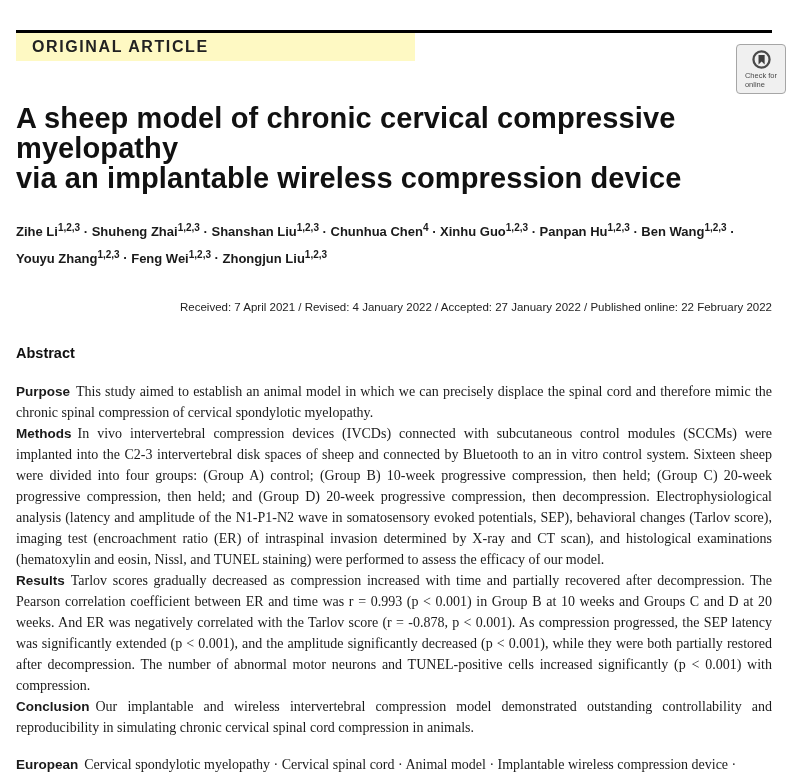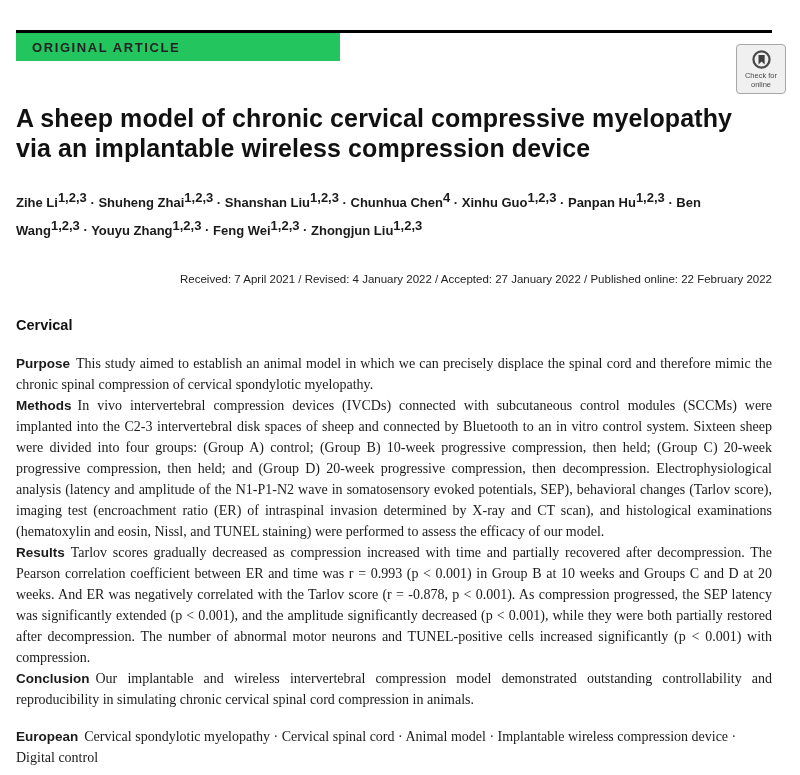--- a/index.html
+++ b/index.html
@@ -25,29 +25,29 @@
   
   .rule {
     margin-top: 17px;
     height: 3px;
     background: #000;
     width: 100%;
   }
   
   .type-row { position: relative; }
   .article-type {
-    width: 324px;
+    width: 399px;
     height: 28px;
-    background: #22c55e;
+    background: #fef9c3;
     display: flex;
     align-items: center;
     padding-left: 16px;
     box-sizing: border-box;
     font-weight: bold;
-    font-size: 13px;
+    font-size: 16px;
     letter-spacing: 1.6px;
     color: #222;
   }
   
   .check-badge {
     position: absolute;
     top: 11px;
     right: -14px;
     width: 50px;
     height: 50px;
@@ -58,43 +58,42 @@
     display: flex;
     flex-direction: column;
     align-items: center;
     justify-content: center;
     cursor: pointer;
   }
   .check-badge .badge-text {
     font-size: 7.5px;
     line-height: 8.5px;
     color: #4a4a4a;
-    text-align: center;
     margin-top: 2px;
   }
   
   h1.article-title {
     margin: 42px 0 0 0;
-    font-size: 25px;
+    font-size: 29px;
     line-height: 30px;
     font-weight: bold;
     color: #111;
     white-space: pre-line;
     letter-spacing: 0.1px;
   }
   
   .authors {
     margin-top: 24px;
     font-size: 13px;
     line-height: 22px;
     font-weight: bold;
     color: #1a1a1a;
     max-width: 740px;
   }
-  .authors sup { font-size: 13px; font-weight: bold; }
+  .authors sup { font-size: 10px; font-weight: bold; }
   .authors .sep { font-weight: bold; }
   
   .dates-block {
     margin-top: 29px;
     font-size: 11.5px;
     line-height: 17px;
     color: #222;
     text-align: right;
   }
   
@@ -157,21 +156,21 @@
 
   <h1 class="article-title">A sheep model of chronic cervical compressive myelopathy
 via an implantable wireless compression device</h1>
 
   <div class="authors"><span>Zihe Li<sup>1,2,3</sup></span><span class="sep"> · </span><span>Shuheng Zhai<sup>1,2,3</sup></span><span class="sep"> · </span><span>Shanshan Liu<sup>1,2,3</sup></span><span class="sep"> · </span><span>Chunhua Chen<sup>4</sup></span><span class="sep"> · </span><span>Xinhu Guo<sup>1,2,3</sup></span><span class="sep"> · </span><span>Panpan Hu<sup>1,2,3</sup></span><span class="sep"> · </span><span>Ben Wang<sup>1,2,3</sup></span><span class="sep"> · </span><span>Youyu Zhang<sup>1,2,3</sup></span><span class="sep"> · </span><span>Feng Wei<sup>1,2,3</sup></span><span class="sep"> · </span><span>Zhongjun Liu<sup>1,2,3</sup></span></div>
 
   <div class="dates-block">
     <div>Received: 7 April 2021 / Revised: 4 January 2022 / Accepted: 27 January 2022 / Published online: 22 February 2022</div>
   </div>
 
-  <h2 class="abstract-heading">Cervical</h2>
+  <h2 class="abstract-heading">Abstract</h2>
 
   <div id="abstract-body">
       <p class="abs-section"><span class="abs-label">Purpose</span>This study aimed to establish an animal model in which we can precisely displace the spinal cord and therefore mimic the chronic spinal compression of cervical spondylotic myelopathy.</p>
       <p class="abs-section"><span class="abs-label">Methods</span>In vivo intervertebral compression devices (IVCDs) connected with subcutaneous control modules (SCCMs) were implanted into the C2-3 intervertebral disk spaces of sheep and connected by Bluetooth to an in vitro control system. Sixteen sheep were divided into four groups: (Group A) control; (Group B) 10-week progressive compression, then held; (Group C) 20-week progressive compression, then held; and (Group D) 20-week progressive compression, then decompression. Electrophysiological analysis (latency and amplitude of the N1-P1-N2 wave in somatosensory evoked potentials, SEP), behavioral changes (Tarlov score), imaging test (encroachment ratio (ER) of intraspinal invasion determined by X-ray and CT scan), and histological examinations (hematoxylin and eosin, Nissl, and TUNEL staining) were performed to assess the efficacy of our model.</p>
       <p class="abs-section"><span class="abs-label">Results</span>Tarlov scores gradually decreased as compression increased with time and partially recovered after decompression. The Pearson correlation coefficient between ER and time was r = 0.993 (p &lt; 0.001) in Group B at 10 weeks and Groups C and D at 20 weeks. And ER was negatively correlated with the Tarlov score (r = -0.878, p &lt; 0.001). As compression progressed, the SEP latency was significantly extended (p &lt; 0.001), and the amplitude significantly decreased (p &lt; 0.001), while they were both partially restored after decompression. The number of abnormal motor neurons and TUNEL-positive cells increased significantly (p &lt; 0.001) with compression.</p>
       <p class="abs-section"><span class="abs-label">Conclusion</span>Our implantable and wireless intervertebral compression model demonstrated outstanding controllability and reproducibility in simulating chronic cervical spinal cord compression in animals.</p>
     </div>
 
   <div class="keywords">
     <span class="abs-label">European</span><span>Cervical spondylotic myelopathy · Cervical spinal cord · Animal model · Implantable wireless compression device · Digital control</span>

